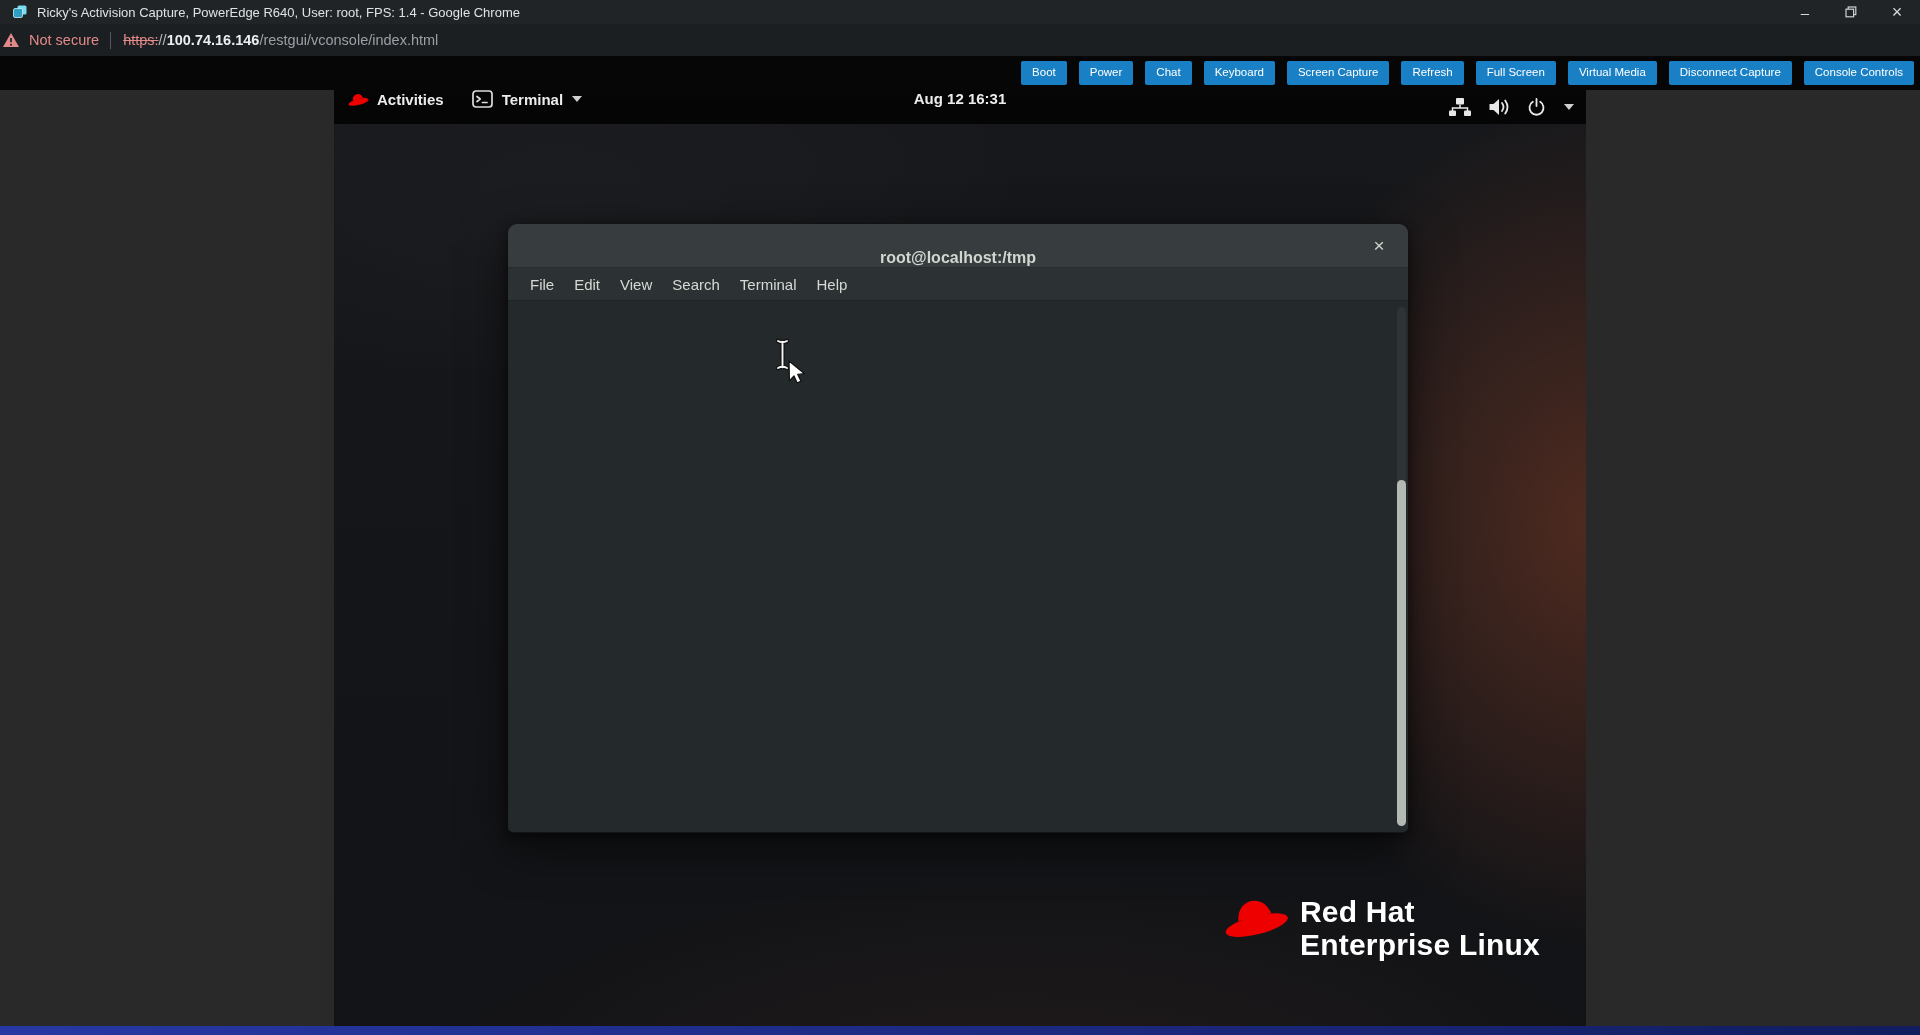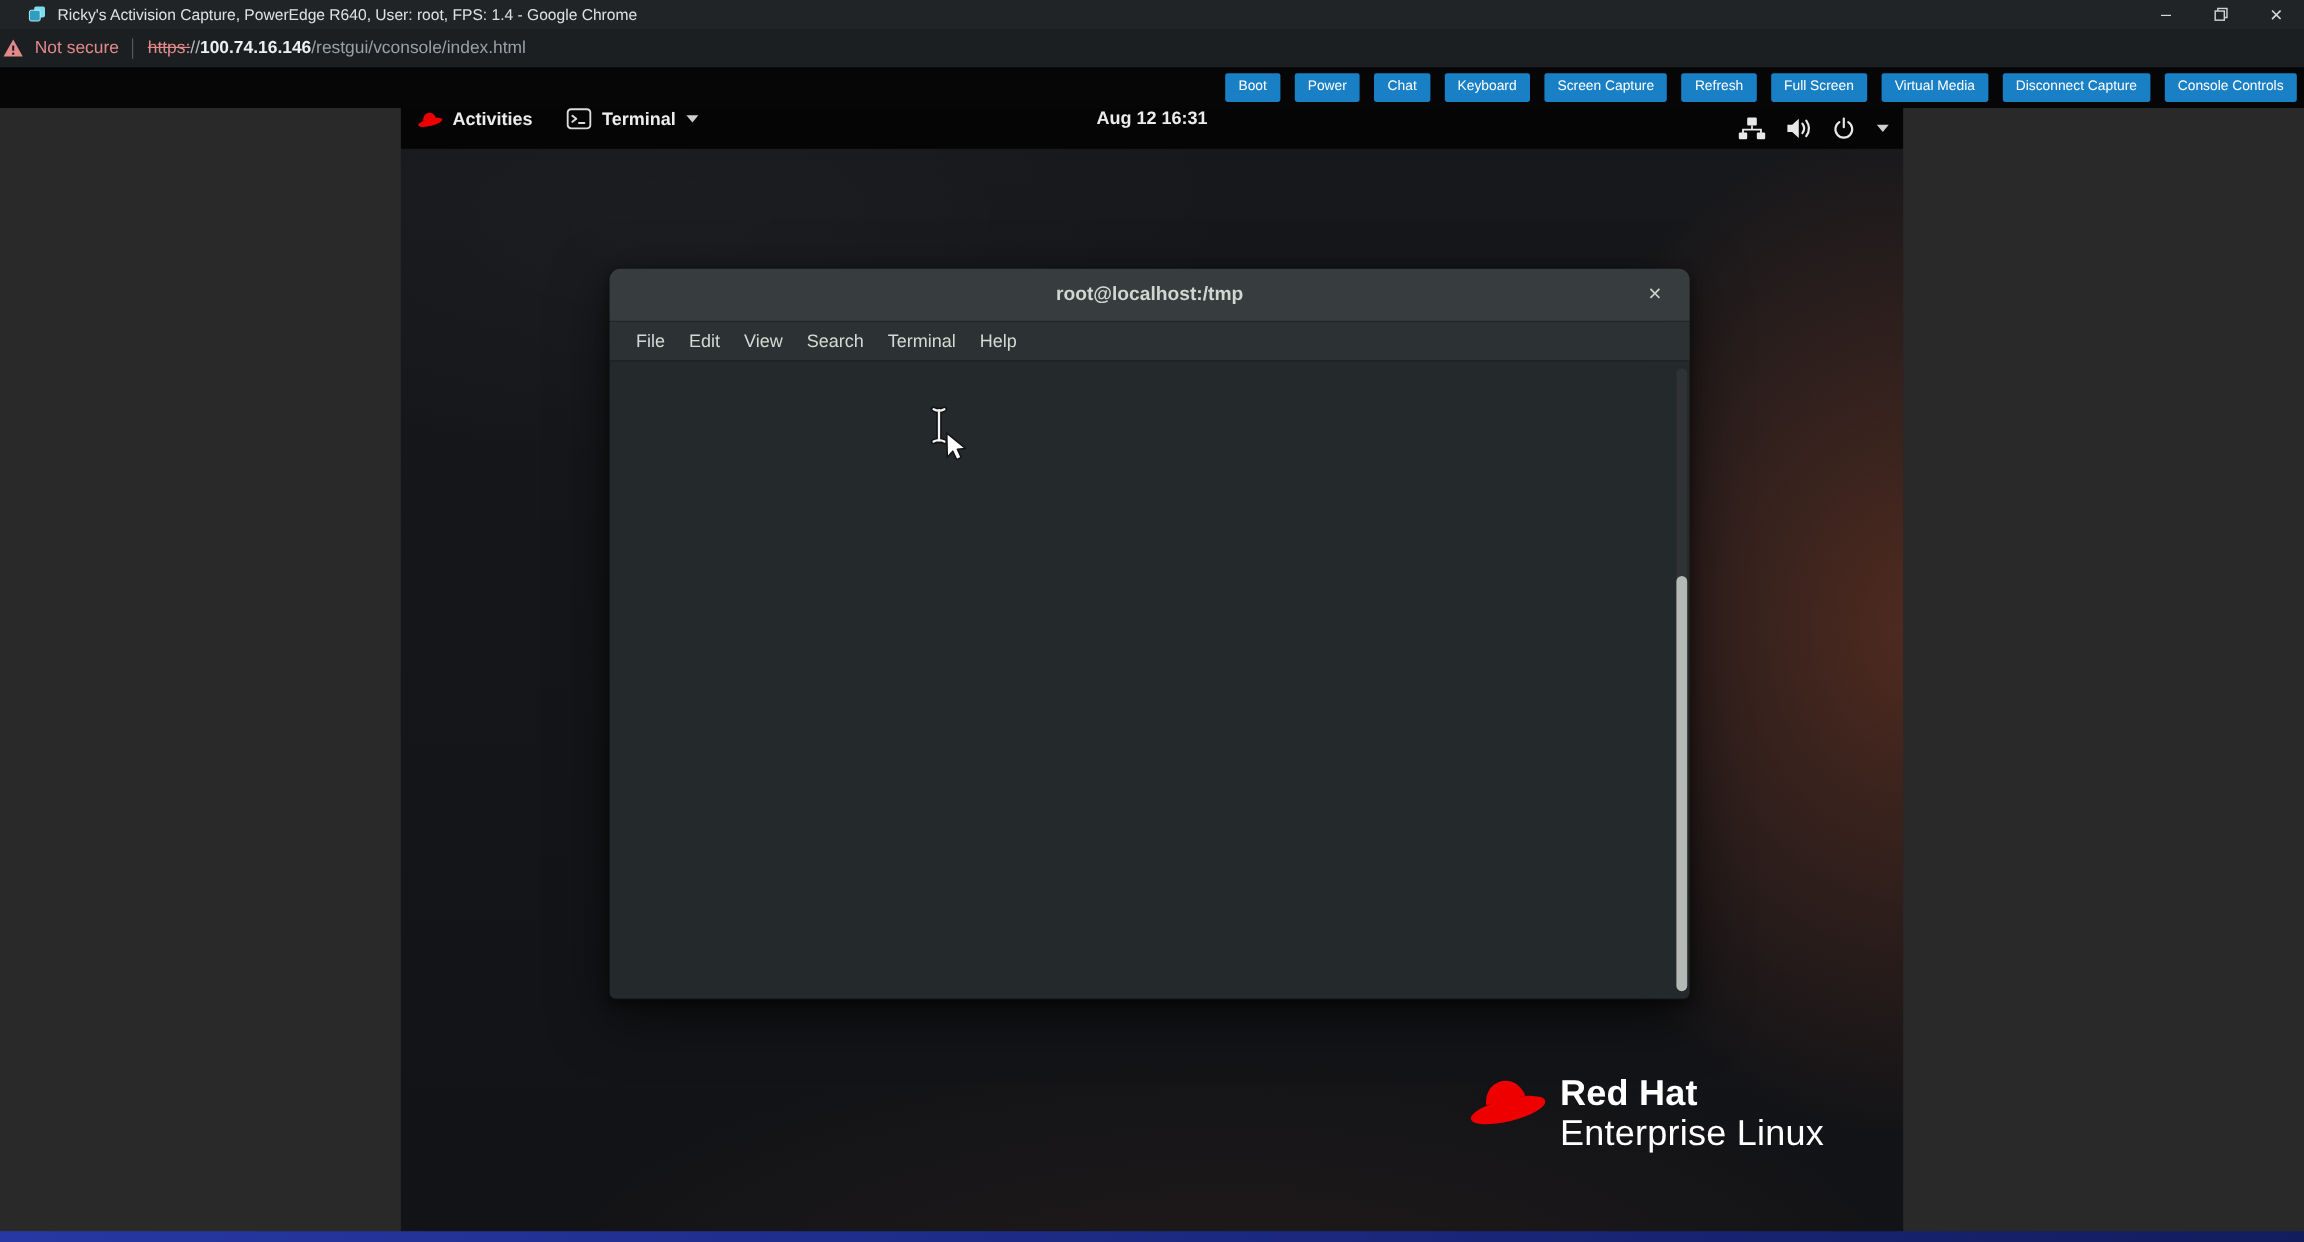--- a/index.html
+++ b/index.html
@@ -2,21 +2,21 @@
 <html><head>
 <meta charset="utf-8">
 <style>
   * { margin:0; padding:0; box-sizing:border-box; }
   html,body { width:1920px; height:1035px; background:#292929; overflow:hidden;
               font-family:"Liberation Sans", sans-serif; }
   .stage { position:relative; width:1920px; height:1035px; background:#292929; overflow:hidden; }
 
   
   .titlebar { position:absolute; left:0; top:0; width:1920px; height:24px;
-              background:#212427; display:flex; align-items:center; padding-left:23px; }
+              background:#212427; display:flex; align-items:center; padding-left:12px; }
   .titlebar .app-ic { width:16px; height:16px; margin-right:9px; flex:0 0 auto; }
   .titlebar .ttl { color:#dfe2e5; font-size:13px; white-space:nowrap; }
   .win-controls { position:absolute; right:0; top:0; height:24px; display:flex; }
   .win-btn { width:46px; height:24px; display:flex; align-items:center; justify-content:center;
              color:#d6d8da; font-size:15px; }
   .secbar { position:absolute; left:0; top:24px; width:1920px; height:32px;
             background:#1c1f22; display:flex; align-items:center; padding-left:2px;
             font-size:14.5px; }
   .secbar .warn { margin-right:9px; display:flex; }
   .sec-label { color:#e28a8a; margin-right:11px; }
@@ -54,21 +54,21 @@
   .gclock { position:absolute; left:50%; transform:translateX(-50%); white-space:pre; }
   .gtray { position:absolute; right:0; top:0; height:34px; display:flex; align-items:center;
            padding-right:12px; gap:15px; }
 
   
   .term { position:absolute; left:174px; top:134px; width:900px; height:609px;
           border-radius:9px 9px 5px 5px;
           box-shadow:0 14px 46px rgba(0,0,0,0.55), 0 3px 10px rgba(0,0,0,0.45); }
   .term-titlebar { height:44px; background:#373d3f; border-radius:9px 9px 0 0;
           border-bottom:1px solid #272c2e; position:relative;
-          display:flex; align-items:center; justify-content:center; }
+          display:flex; align-items:flex-end; justify-content:center; }
   .term-title { color:#d2d6d0; font-size:16px; font-weight:700; }
   .term-close { position:absolute; right:14px; top:0; height:44px; width:30px;
           display:flex; align-items:center; justify-content:center;
           color:#cfd3cd; font-size:19px; }
   .term-menubar { height:33px; background:#2c3234; display:flex; align-items:center;
           padding-left:12px; border-bottom:1px solid #1e2425; }
   .menu-item { color:#d6d9d3; font-size:15px; padding:0 10px; }
   .term-body { position:relative; height:531px; background:#24292b; border-radius:0 0 5px 5px;
           padding:6px 4px 0 5px; overflow:hidden; }
   .tline { font-family:"DejaVu Sans Mono","Liberation Mono",monospace; font-size:18px;
@@ -76,21 +76,21 @@
   .scroll-track { position:absolute; right:2px; top:6px; width:9px; height:519px;
           background:rgba(255,255,255,0.05); border-radius:5px; }
   .scroll-thumb { position:absolute; right:0px; top:173px; width:9px; height:346px;
           background:#b5b9b6; border-radius:5px; }
 
   
   .brand { position:absolute; left:888px; top:800px; display:flex; align-items:flex-start; }
   .brand .hat-lg { width:66px; height:52px; flex:0 0 auto; }
   .brand-text { margin-left:12px; margin-top:6px; color:#ffffff; }
   .brand-l1 { font-size:30px; font-weight:700; line-height:31px; letter-spacing:0.2px; }
-  .brand-l2 { font-size:30px; font-weight:400; line-height:35px; letter-spacing:0.2px; }
+  .brand-l2 { font-size:30px; font-weight:700; line-height:35px; letter-spacing:0.2px; }
 
   
   .cursor { position:absolute; left:430px; top:247px; width:46px; height:50px; pointer-events:none; }
 
   
   .taskbar-strip { position:absolute; left:0; bottom:0; width:1920px; height:9px;
           background:linear-gradient(90deg,#2738a4 0%, #1d2b86 45%, #121d5e 100%); }
 </style>
 </head>
 <body>

